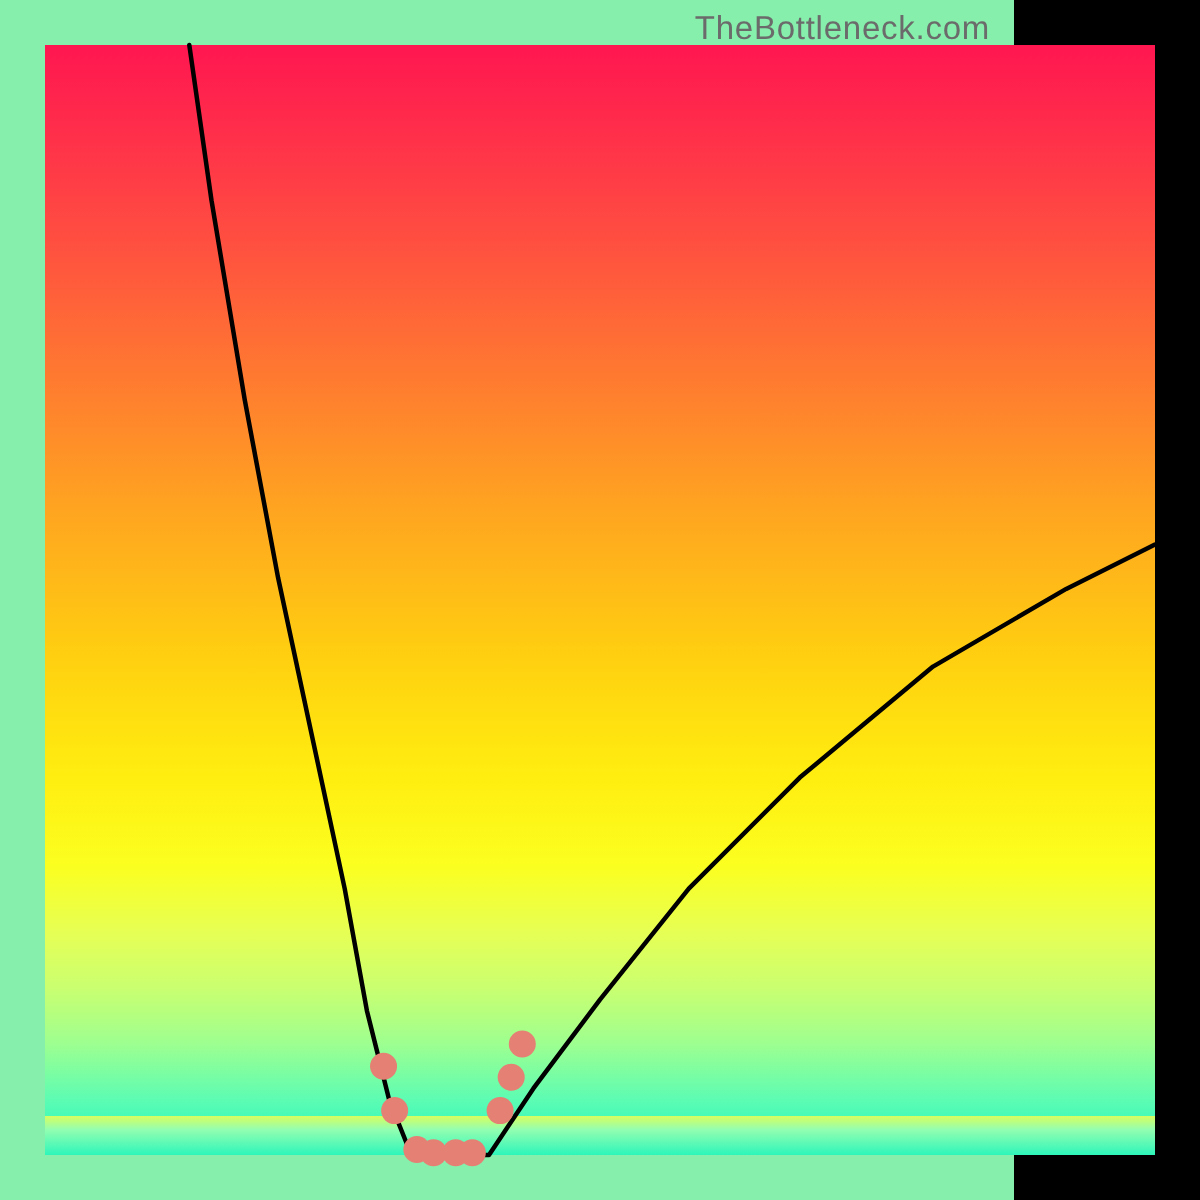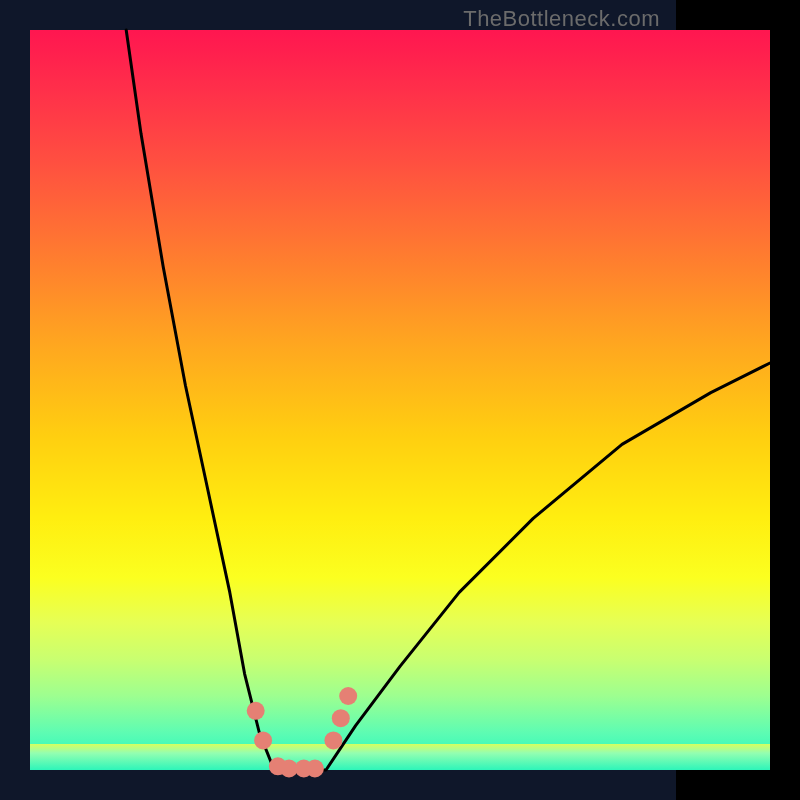--- a/index.html
+++ b/index.html
@@ -8,21 +8,21 @@
     width: 800px;
     height: 800px;
     background: #000;
     overflow: hidden;
     font-family: Arial, Helvetica, sans-serif;
   }
   .frame {
     position: absolute;
     left: 0; top: 0;
     width: 676px; height: 800px;
-    background: #0f172a;
+    background: #86efac;
   }
   .plot {
     position: absolute;
     left: 30px;
     top: 30px;
     width: 740px;
     height: 740px;
     
     background: linear-gradient(to bottom,
       #ff1650 0%,

